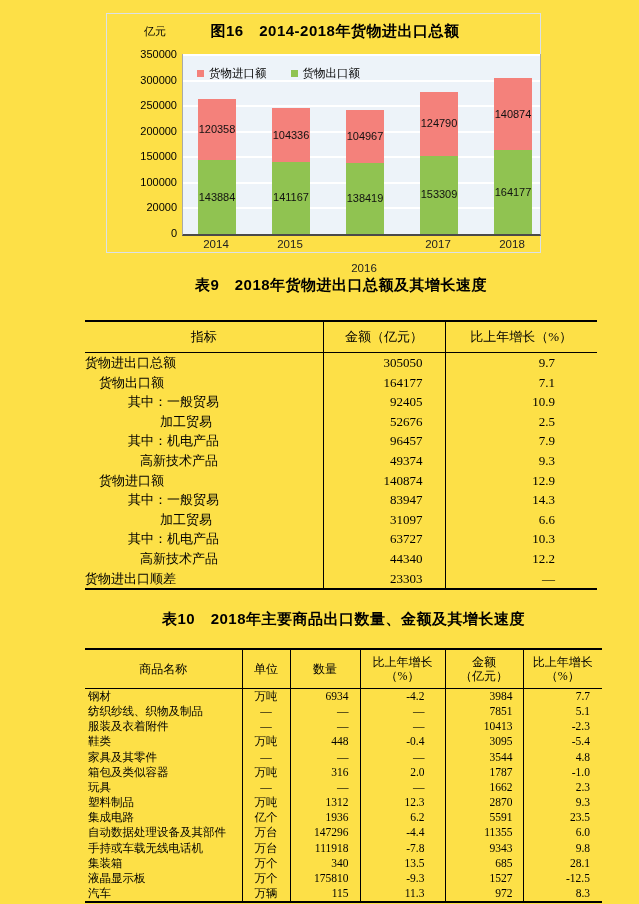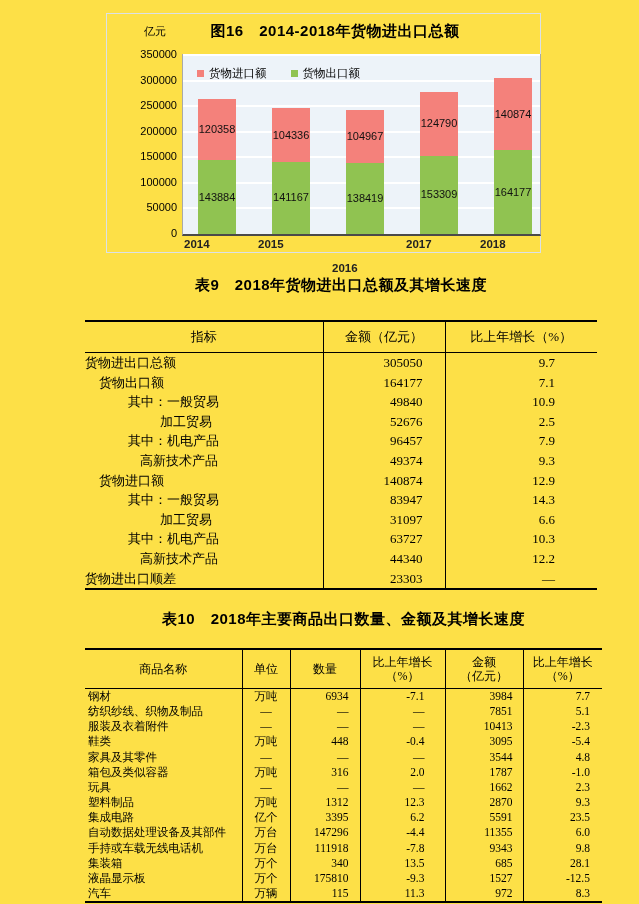--- a/index.html
+++ b/index.html
@@ -13,21 +13,21 @@
              font-size:15px;font-weight:bold;letter-spacing:.5px;}
   .unit-label{position:absolute;left:144px;top:24px;font-size:11px;}
   .plot{position:absolute;left:182px;top:54px;width:357px;height:179px;background:#edf3f9;
         border-top:1px solid #a9a9a9;border-left:1px solid #a9a9a9;border-right:1px solid #a9a9a9;
         border-bottom:2px solid #4a4a4a;}
   .grid{position:absolute;left:0;right:0;height:2px;background:#ffffff;}
   .bar-seg{position:absolute;}
   .seg-label{position:absolute;width:64px;text-align:center;font-size:11px;color:#111;white-space:nowrap;}
   .yticks{position:absolute;left:118px;top:54px;width:59px;height:179px;}
   .ytick{position:absolute;right:0;transform:translateY(-50%);font-size:11px;}
-  .xlabel{position:absolute;width:64px;text-align:left;font-size:11.5px;color:#222;font-weight:bold;}
+  .xlabel{position:absolute;width:64px;text-align:center;font-size:11.5px;color:#222;}
   .legend{position:absolute;left:14px;top:11px;display:flex;gap:24px;font-size:11.5px;align-items:center;}
   .legend-item{display:flex;align-items:center;gap:5px;}
   .swatch{width:7px;height:7px;display:inline-block;}
 
   
   .tbl-title{position:absolute;text-align:center;font-size:15px;font-weight:bold;letter-spacing:.5px;}
   #t9-title{top:276px;left:85px;width:512px;}
   #t10-title{top:610px;left:85px;width:517px;}
   table{border-collapse:collapse;table-layout:fixed;font-family:"Liberation Serif",serif;}
   table.t9{position:absolute;top:320px;left:85px;width:512px;}
@@ -54,21 +54,21 @@
 <body>
 
 <div class="page">
 
   <div class="chart-wrap">
     <div class="fig-frame"></div>
     <div class="fig-title">图16　2014-2018年货物进出口总额</div>
     <div class="unit-label">亿元</div>
     <div class="yticks" id="yticks">
         <div class="ytick" style="top: 179px;">0</div>
-        <div class="ytick" style="top: 153.429px;">50000</div>
+        <div class="ytick" style="top: 153.429px;">20000</div>
         <div class="ytick" style="top: 127.857px;">100000</div>
         <div class="ytick" style="top: 102.286px;">150000</div>
         <div class="ytick" style="top: 76.7143px;">200000</div>
         <div class="ytick" style="top: 51.1429px;">250000</div>
         <div class="ytick" style="top: 25.5714px;">300000</div>
         <div class="ytick" style="top: 0px;">350000</div>
       </div>
     <div class="plot" id="plot">
         <div class="grid" style="top: 152.429px;"></div>
         <div class="grid" style="top: 126.857px;"></div>
@@ -137,21 +137,21 @@
           <td class="num amount">305050</td>
           <td class="num growth">9.7</td>
         </tr>
         <tr>
           <td style="padding-left: 14px;">货物出口额</td>
           <td class="num amount">164177</td>
           <td class="num growth">7.1</td>
         </tr>
         <tr>
           <td style="padding-left: 43px;">其中：一般贸易</td>
-          <td class="num amount">49840</td>
+          <td class="num amount">92405</td>
           <td class="num growth">10.9</td>
         </tr>
         <tr>
           <td style="padding-left: 75px;">加工贸易</td>
           <td class="num amount">52676</td>
           <td class="num growth">2.5</td>
         </tr>
         <tr>
           <td style="padding-left: 43px;">其中：机电产品</td>
           <td class="num amount">96457</td>
@@ -228,21 +228,21 @@
             <div>比上年增长</div>
             <div>（%）</div>
           </th>
         </tr>
       </thead>
     <tbody id="t10-body">
         <tr>
           <td class="name">钢材</td>
           <td class="unit">万吨</td>
           <td class="num qty">6934</td>
-          <td class="num qgrow">-7.1</td>
+          <td class="num qgrow">-4.2</td>
           <td class="num amt">3984</td>
           <td class="num agrow">7.7</td>
         </tr>
         <tr>
           <td class="name">纺织纱线、织物及制品</td>
           <td class="unit">—</td>
           <td class="num qty">—</td>
           <td class="num qgrow">—</td>
           <td class="num amt">7851</td>
           <td class="num agrow">5.1</td>
@@ -291,21 +291,21 @@
           <td class="name">塑料制品</td>
           <td class="unit">万吨</td>
           <td class="num qty">1312</td>
           <td class="num qgrow">12.3</td>
           <td class="num amt">2870</td>
           <td class="num agrow">9.3</td>
         </tr>
         <tr>
           <td class="name">集成电路</td>
           <td class="unit">亿个</td>
-          <td class="num qty">3395</td>
+          <td class="num qty">1936</td>
           <td class="num qgrow">6.2</td>
           <td class="num amt">5591</td>
           <td class="num agrow">23.5</td>
         </tr>
         <tr>
           <td class="name">自动数据处理设备及其部件</td>
           <td class="unit">万台</td>
           <td class="num qty">147296</td>
           <td class="num qgrow">-4.4</td>
           <td class="num amt">11355</td>

